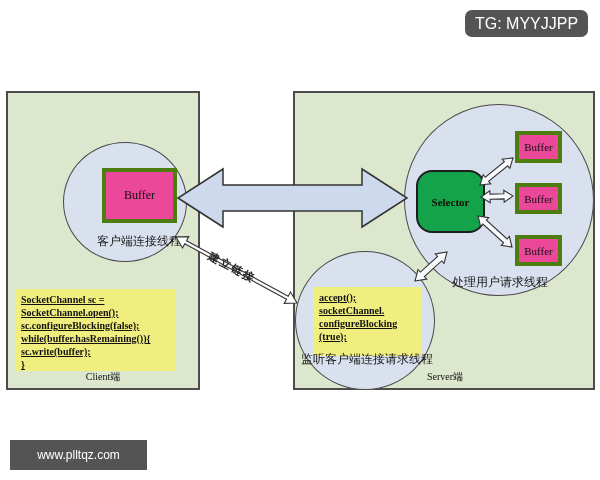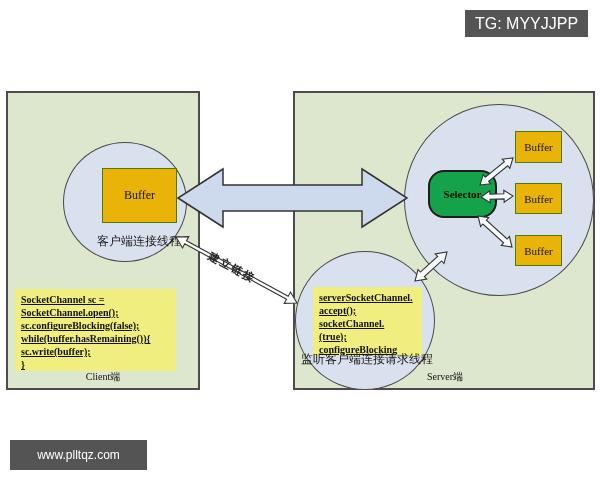--- a/index.html
+++ b/index.html
@@ -1,33 +1,33 @@
 <!DOCTYPE html>
 <html><head>
 <meta charset="utf-8">
 <style>
   html,body{margin:0;padding:0;background:#ffffff;}
   .stage{position:relative;width:600px;height:480px;background:#ffffff;overflow:hidden;
          font-family:"Liberation Serif","DejaVu Serif",serif;color:#111;}
   .panel{position:absolute;background:#dde7ce;border:2px solid #4c4c4c;box-sizing:border-box;}
   .circle{position:absolute;background:#dae1ee;border:1px solid #4a4a4a;border-radius:50%;box-sizing:border-box;}
-  .buffer{position:absolute;background:#eab308;border:1px solid #4d7c0f;box-sizing:border-box;
+  .buffer{position:absolute;background:#ec4899;border:4px solid #4d7c0f;box-sizing:border-box;
           display:flex;align-items:center;justify-content:center;font-size:12px;text-align:center;}
   .buffer.small{font-size:11px;}
   .selector{position:absolute;background:#14a24b;border:2px solid #1d1d1d;border-radius:16px;box-sizing:border-box;
             display:flex;align-items:center;justify-content:center;font-weight:bold;font-size:11px;color:#101000;}
   .code{position:absolute;background:#f0ee7e;box-sizing:border-box;padding:4px 6px;margin-top:6px;}
   .code div{font-size:10px;font-weight:bold;line-height:13px;text-decoration:underline;white-space:nowrap;}
   .label{position:absolute;font-size:12px;text-align:center;color:#151515;}
   .title{position:absolute;font-size:10px;font-weight:normal;text-align:center;color:#111;}
   .conn-label{position:absolute;left:200px;top:260px;width:64px;font-size:11px;font-weight:bold;
               letter-spacing:2px;color:#222;transform:rotate(28deg);transform-origin:center;text-align:center;}
   .watermark{position:absolute;background:#545454;color:#fff;display:flex;align-items:center;justify-content:center;
              font-family:"Liberation Sans","DejaVu Sans",sans-serif;}
-  #wm-top{left:465px;top:10px;width:123px;height:27px;font-size:16px;}
+  #wm-top{left:465px;top:10px;width:123px;height:27px;font-size:16px;border-radius:7px;}
   #wm-bottom{left:10px;top:440px;width:137px;height:30px;font-size:12px;}
   svg.arrows{position:absolute;left:0;top:0;z-index:5;pointer-events:none;}
   .above{z-index:6;}
 </style>
 </head>
 <body>
 
 <div class="stage">
 
   <div id="wm-top" class="watermark above">TG: MYYJJPP</div>
@@ -44,40 +44,40 @@
     <div>SocketChannel.open();</div>
     <div>sc.configureBlocking(false);</div>
     <div>while(buffer.hasRemaining()){</div>
     <div>sc.write(buffer);</div>
     <div>}</div>
   </div>
   <div class="title" style="left:58px;top:370px;width:90px;">Client端</div>
 
   <div class="panel" style="left:293px;top:91px;width:302px;height:299px;"></div>
   <div class="circle" style="left:404px;top:104px;width:190px;height:192px;"></div>
-  <div class="selector" style="left:428px;top:170px;width:69px;height:48px;">
+  <div class="selector" style="left:416px;top:170px;width:69px;height:63px;">
     <span>Selector</span>
   </div>
   <div class="buffer small" style="left:515px;top:131px;width:47px;height:32px;">
     <span>Buffer</span>
   </div>
   <div class="buffer small" style="left:515px;top:183px;width:47px;height:31px;">
     <span>Buffer</span>
   </div>
   <div class="buffer small" style="left:515px;top:235px;width:47px;height:31px;">
     <span>Buffer</span>
   </div>
+  <div class="label" style="left:448px;top:274px;width:104px;">处理用户请求线程</div>
 
   <div class="circle" style="left:295px;top:251px;width:140px;height:139px;"></div>
   <div class="code" style="left:313px;top:281px;width:109px;height:69px;">
-    <div>serverSocketChannel.</div>
     <div>accept();</div>
     <div>socketChannel.</div>
+    <div>configureBlocking</div>
     <div>(true);</div>
-    <div>configureBlocking</div>
   </div>
   <div class="label" style="left:298px;top:351px;width:138px;">监听客户端连接请求线程</div>
   <div class="title" style="left:403px;top:370px;width:84px;">Server端</div>
 
   <svg class="arrows" width="600" height="480" viewBox="0 0 600 480">
     <polygon points="178.0,198.0 223.0,227.0 223.0,211.0 362.0,211.0 362.0,227.0 407.0,198.0 362.0,169.0 362.0,185.0 223.0,185.0 223.0,169.0" fill="#cdd9ec" stroke="#333" stroke-width="1.5" stroke-linejoin="miter"></polygon>
     <polygon points="480.0,185.0 490.8,183.9 488.6,181.3 507.7,165.7 509.8,168.3 513.0,158.0 502.2,159.1 504.4,161.7 485.3,177.3 483.2,174.7" fill="#f8fafc" stroke="#333" stroke-width="1.1" stroke-linejoin="miter"></polygon>
     <polygon points="481.0,197.0 490.2,202.7 490.1,199.3 504.1,198.9 504.2,202.3 513.0,196.0 503.8,190.3 503.9,193.7 489.9,194.1 489.8,190.7" fill="#f8fafc" stroke="#333" stroke-width="1.1" stroke-linejoin="miter"></polygon>
     <polygon points="478.0,216.0 480.6,226.5 482.9,224.0 503.6,242.9 501.3,245.4 512.0,247.0 509.4,236.5 507.1,239.0 486.4,220.1 488.7,217.6" fill="#f8fafc" stroke="#333" stroke-width="1.1" stroke-linejoin="miter"></polygon>
     <polygon points="415.0,281.0 426.8,279.1 424.4,276.5 441.6,260.9 444.0,263.5 447.0,252.0 435.2,253.9 437.6,256.5 420.4,272.1 418.0,269.5" fill="#f8fafc" stroke="#333" stroke-width="1.1" stroke-linejoin="miter"></polygon>

